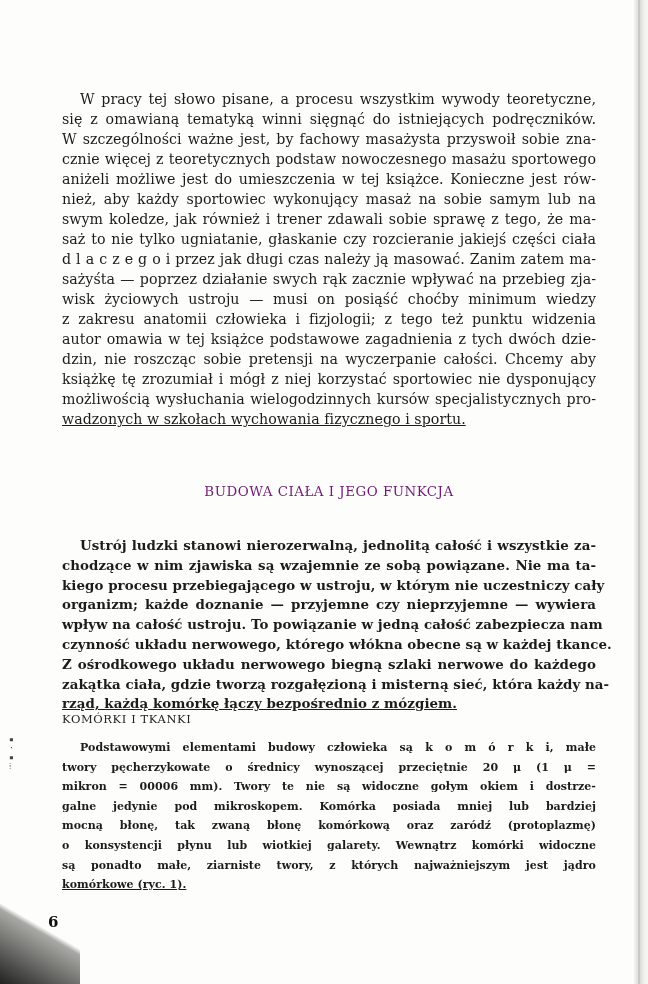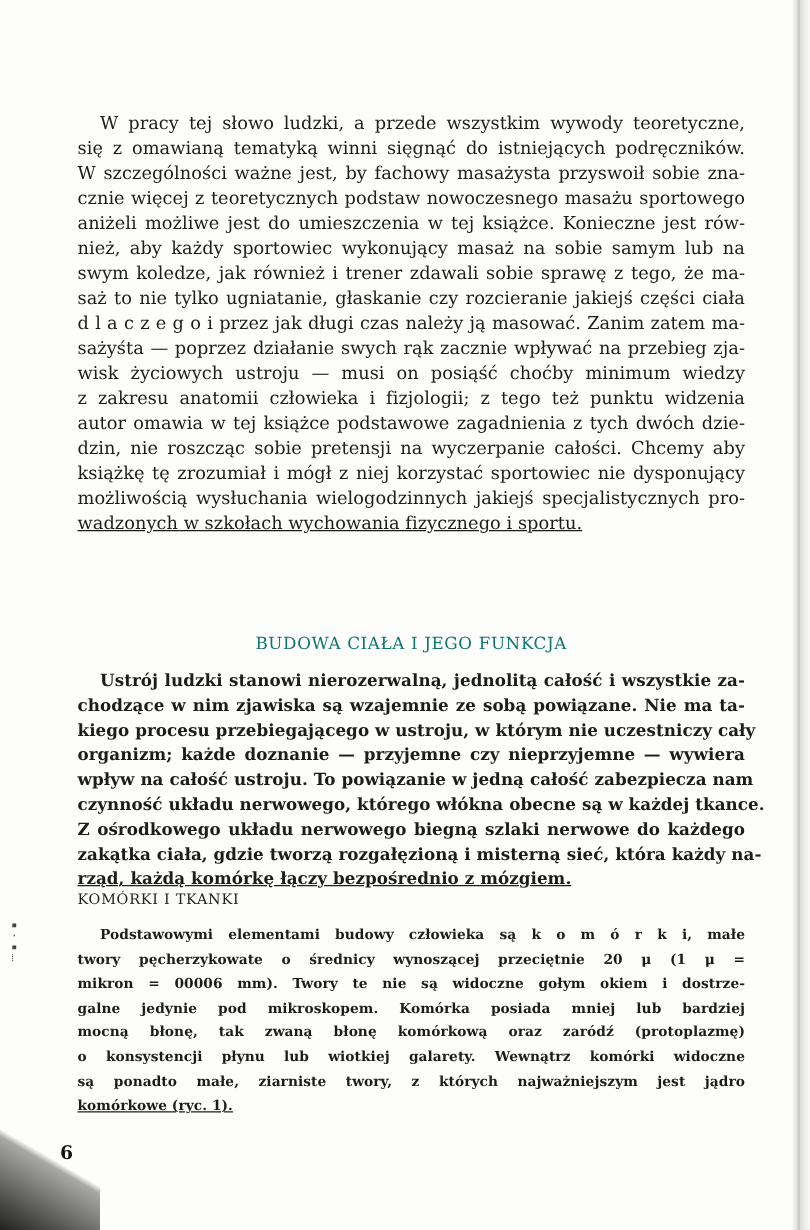--- a/index.html
+++ b/index.html
@@ -32,21 +32,21 @@
       font-size: 14.2px; white-space: nowrap;
       text-align: justify; text-align-last: justify;
       letter-spacing: 0.05px;
     }
     .line.last { text-align-last: left; text-decoration: underline; }
     .line.indent { padding-left: 18px; }
     .p2 .line { font-weight: bold; font-size: 13.4px; height: 19.8px; line-height: 19.8px; }
     .p3 .line { font-weight: bold; font-size: 11px; height: 19.6px; line-height: 19.6px; }
     .heading {
       position: absolute; left: 62px; width: 534px; text-align: center;
-      font-size: 13.4px; letter-spacing: 0.5px; color: #0f766e; margin-top: 24px;
+      font-size: 13.4px; letter-spacing: 0.5px; color: #701a75;
     }
     .subheading {
       position: absolute; left: 62px; width: 534px; text-align: left;
       font-size: 11.5px; letter-spacing: 0.6px; color: #222;
     }
     .page-number {
       position: absolute; left: 48px; top: 913px;
       font-size: 15px; font-weight: bold; color: #111;
     }
   </style>
@@ -54,36 +54,36 @@
 <body>
 
 <div class="page">
 
   <div class="right-edge"></div>
   <div class="right-edge-line"></div>
   <div class="corner-shadow"></div>
   <div class="margin-marks">▪<br>·<br>▪<br>⁞</div>
 
   <div class="block p1" style="top:89px;">
-    <span class="line indent">W pracy tej słowo ludzki, a przede wszystkim wywody teoretyczne,</span>
+    <span class="line indent">W pracy tej słowo pisane, a procesu wszystkim wywody teoretyczne,</span>
     <span class="line">się z omawianą tematyką winni sięgnąć do istniejących podręczników.</span>
     <span class="line">W szczególności ważne jest, by fachowy masażysta przyswoił sobie zna-</span>
     <span class="line">cznie więcej z teoretycznych podstaw nowoczesnego masażu sportowego</span>
     <span class="line">aniżeli możliwe jest do umieszczenia w tej książce. Konieczne jest rów-</span>
     <span class="line">nież, aby każdy sportowiec wykonujący masaż na sobie samym lub na</span>
     <span class="line">swym koledze, jak również i trener zdawali sobie sprawę z tego, że ma-</span>
     <span class="line">saż to nie tylko ugniatanie, głaskanie czy rozcieranie jakiejś części ciała</span>
     <span class="line">d l a c z e g o  i przez jak długi czas należy ją masować. Zanim zatem ma-</span>
     <span class="line">sażyśta — poprzez działanie swych rąk zacznie wpływać na przebieg zja-</span>
     <span class="line">wisk życiowych ustroju — musi on posiąść choćby minimum wiedzy</span>
     <span class="line">z zakresu anatomii człowieka i fizjologii; z tego też punktu widzenia</span>
     <span class="line">autor omawia w tej książce podstawowe zagadnienia z tych dwóch dzie-</span>
     <span class="line">dzin, nie roszcząc sobie pretensji na wyczerpanie całości. Chcemy aby</span>
     <span class="line">książkę tę zrozumiał i mógł z niej korzystać sportowiec nie dysponujący</span>
-    <span class="line">możliwością wysłuchania wielogodzinnych jakiejś specjalistycznych pro-</span>
+    <span class="line">możliwością wysłuchania wielogodzinnych kursów specjalistycznych pro-</span>
     <span class="line last">wadzonych w szkołach wychowania fizycznego i sportu.</span>
   </div>
 
   <div class="heading" style="top:484px;">BUDOWA CIAŁA I JEGO FUNKCJA</div>
 
   <div class="block p2" style="top:536px;">
     <span class="line indent">Ustrój ludzki stanowi nierozerwalną, jednolitą całość i wszystkie za-</span>
     <span class="line">chodzące w nim zjawiska są wzajemnie ze sobą powiązane. Nie ma ta-</span>
     <span class="line">kiego procesu przebiegającego w ustroju, w którym nie uczestniczy cały</span>
     <span class="line">organizm; każde doznanie — przyjemne czy nieprzyjemne — wywiera</span>

